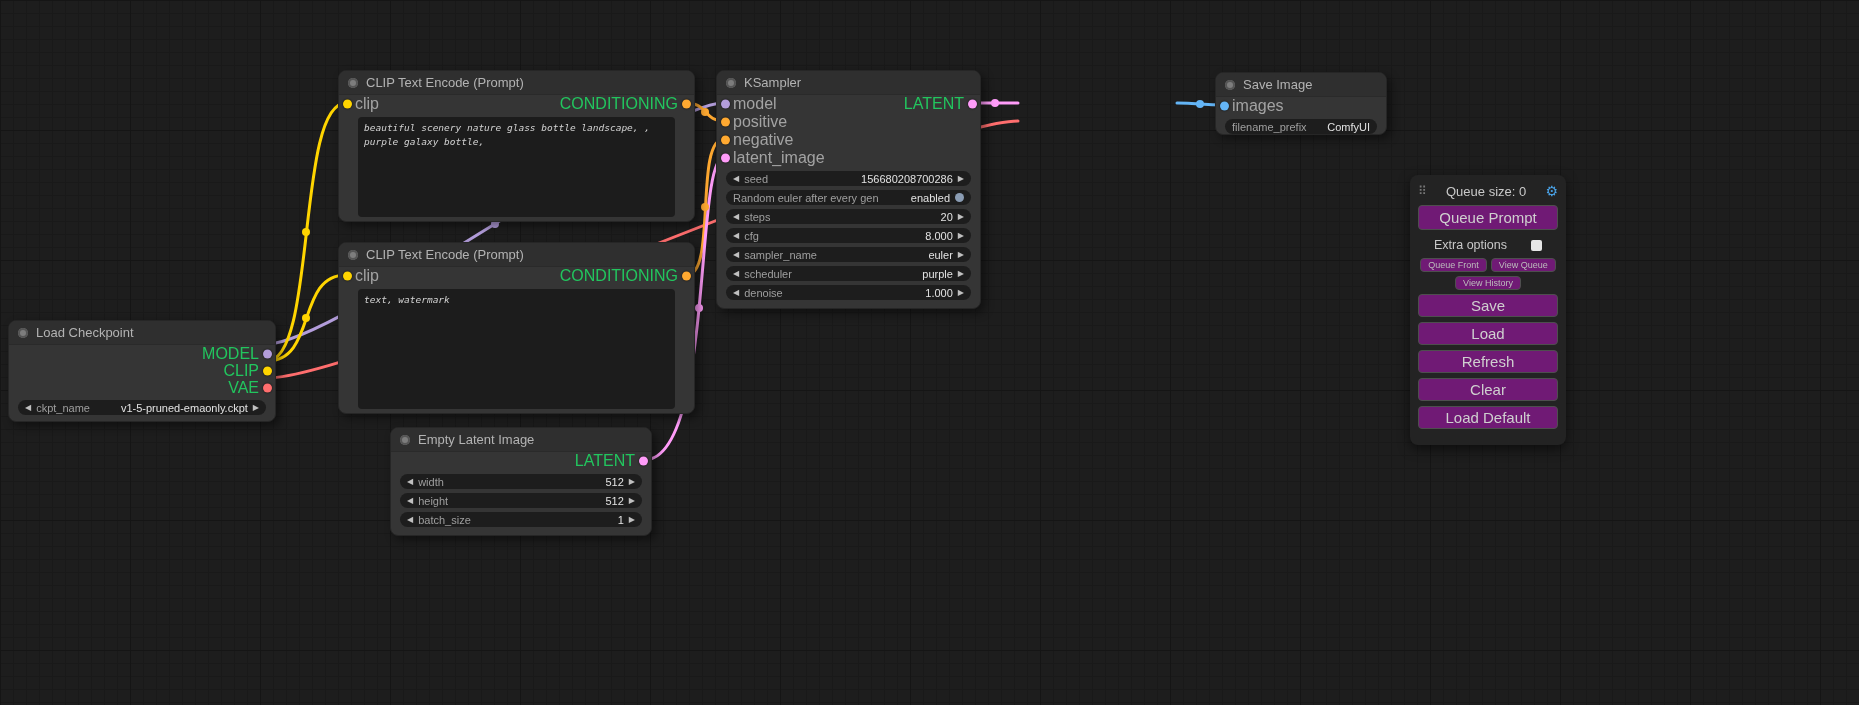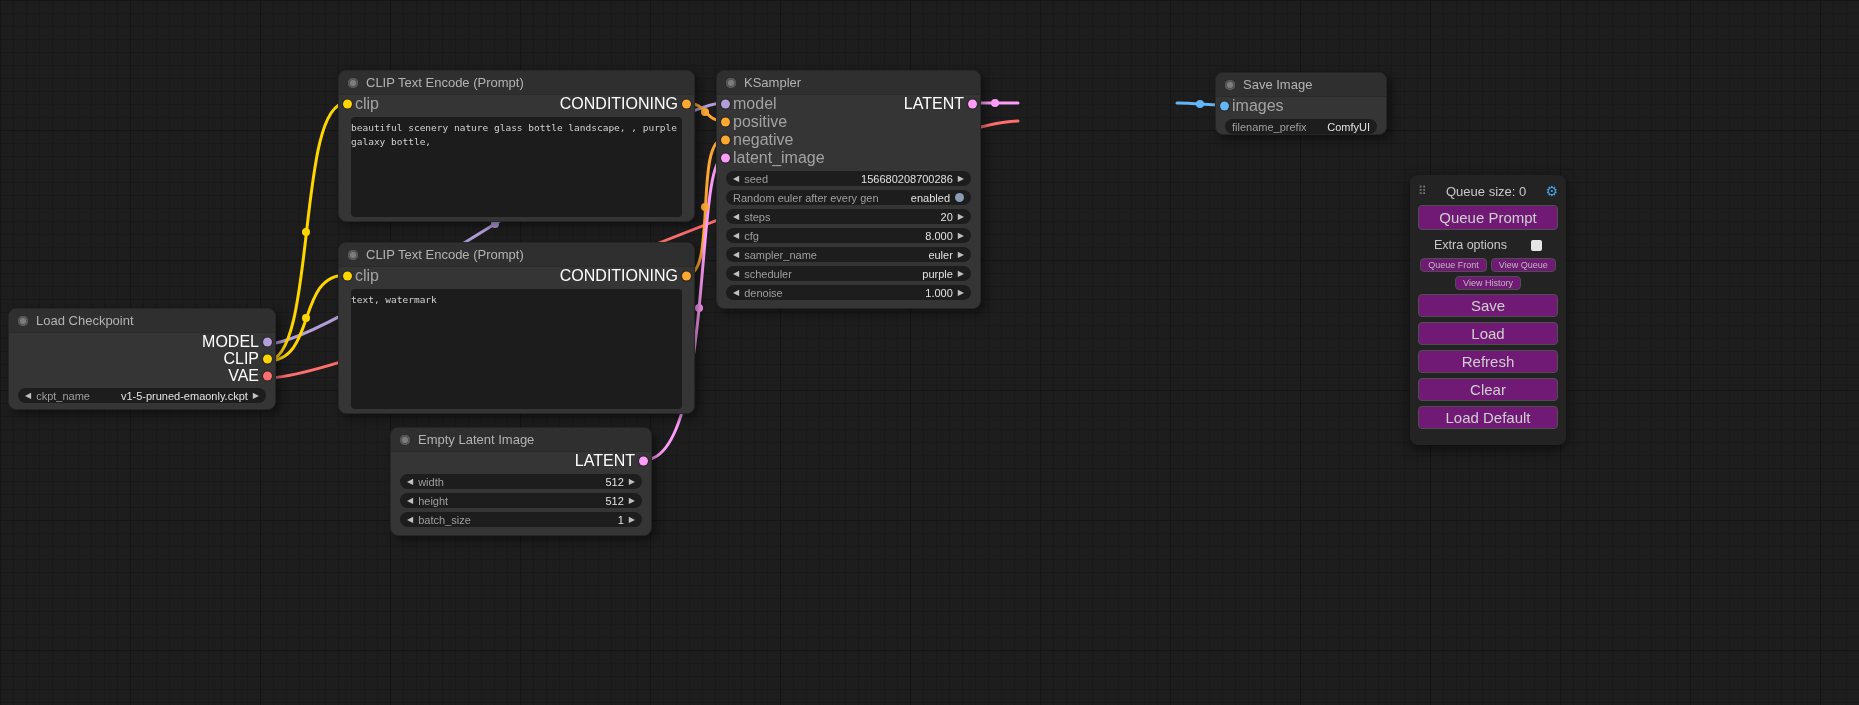--- a/index.html
+++ b/index.html
@@ -20,36 +20,36 @@
           box-shadow:4px 4px 10px rgba(0,0,0,.45); z-index:2; }
   .ntitle { height:24px; display:flex; align-items:center; gap:8px; padding:8px 9px;
             font-size:13px; color:#b3b3b3; background:#2f2f2f; border-radius:7px 7px 0 0;
             border-bottom:1px solid #2a2a2a; white-space:nowrap; overflow:hidden; }
   .ndot { width:10px; height:10px; border-radius:50%; background:#7d7d7d;
           box-shadow:inset 0 0 0 2px #555; flex:none; }
   .srow { position:relative; height:18px; display:flex; align-items:center;
           font-size:16px; color:#a3a3a3; }
   .srow.r17 { height:17px; }
   .in-label { margin-left:16px; white-space:nowrap; }
-  .out-label { margin-left:auto; margin-right:16px; color:#ffffff; white-space:nowrap; }
+  .out-label { margin-left:auto; margin-right:16px; color:#22c55e; white-space:nowrap; }
   .sdot { position:absolute; width:9px; height:9px; border-radius:50%; top:50%;
           transform:translateY(-50%); box-shadow:0 0 2px rgba(0,0,0,.9); }
   .sdot.in { left:3.5px; } .sdot.out { right:3.5px; }
 
   .widget { height:15px; margin:4px 9px 0; background:#1d1d1d; border-radius:8px;
             display:flex; align-items:center; font-size:11px; padding:0 7px; gap:5px; }
   .widget .arr { font-size:8px; color:#c0c0c0; line-height:1; cursor:pointer; }
   .widget .wname { color:#9f9f9f; white-space:nowrap; overflow:hidden; }
   .widget .wspace { flex:1; }
   .widget .wval { color:#e2e2e2; white-space:nowrap; }
   .widget .tdot { width:9px; height:9px; border-radius:50%; flex:none; }
 
-  .prompt { margin:4px 12px; background:#1c1c1c; border-radius:4px; padding:4px 0;
+  .prompt { margin:4px 19px; background:#1c1c1c; border-radius:4px; padding:4px 6px;
             font-family:"DejaVu Sans Mono", monospace; font-size:9.5px; line-height:1.45;
-            color:#d2d2d2; white-space:pre-wrap; overflow:hidden; }
+            color:#d2d2d2; white-space:pre-wrap; overflow:hidden;font-style:italic; }
   .prompt.p1 { height:100px; } .prompt.p2 { height:120px; }
 
   .menu { position:absolute; left:1410px; top:175px; width:156px; background:#232323;
           border-radius:8px; box-shadow:0 4px 12px rgba(0,0,0,.55); z-index:10;
           padding:8px; display:flex; flex-direction:column; }
   .menu-header { display:flex; align-items:center; justify-content:space-between;
                  color:#c9c9c9; font-size:13px; margin-bottom:6px; }
   .drag-handle { color:#777; font-size:12px; cursor:grab; }
   .gear { font-size:14px; cursor:pointer; }
   .btn { display:block; width:100%; background:#701a75; border:1px solid #4e4e4e;
@@ -83,21 +83,21 @@
     <circle cx="306" cy="232" r="4" fill="#FFD500"></circle>
     <circle cx="306" cy="318" r="4" fill="#FFD500"></circle>
     <circle cx="642" cy="250" r="4" fill="#FF6E6E"></circle>
     <circle cx="705" cy="112" r="4" fill="#FFA931"></circle>
     <circle cx="705" cy="207" r="4" fill="#FFA931"></circle>
     <circle cx="699" cy="308" r="4" fill="#FF9CF9"></circle>
     <circle cx="995" cy="103" r="4" fill="#FF9CF9"></circle>
     <circle cx="1200" cy="104" r="4" fill="#64B5F6"></circle>
   </svg>
 
-  <div class="node" style="left:8px;top:308px;width:268px;height:102px;">
+  <div class="node" style="left:8px;top:320px;width:268px;height:102px;">
     <div class="ntitle">
       <span class="ndot"></span>
       <span>Load Checkpoint</span>
     </div>
     <div class="srow r17">
       <span class="out-label">MODEL</span>
       <span class="sdot out" style="background: rgb(179, 157, 219);"></span>
     </div>
     <div class="srow r17">
       <span class="out-label">CLIP</span>

